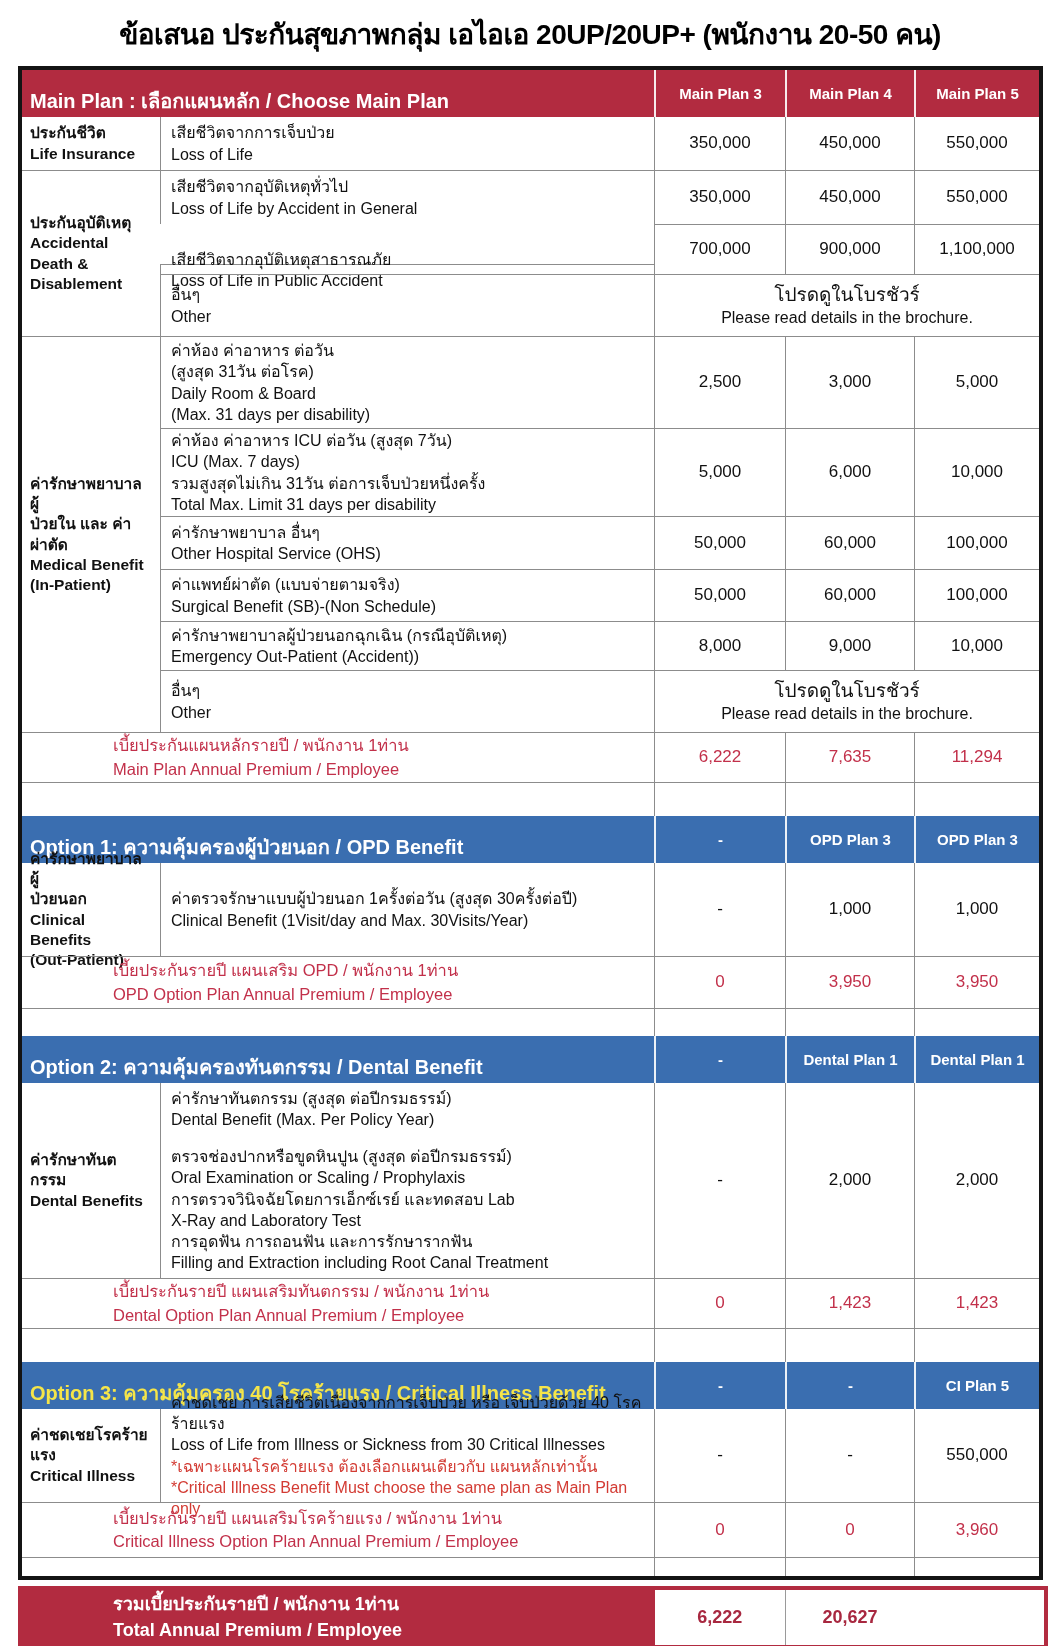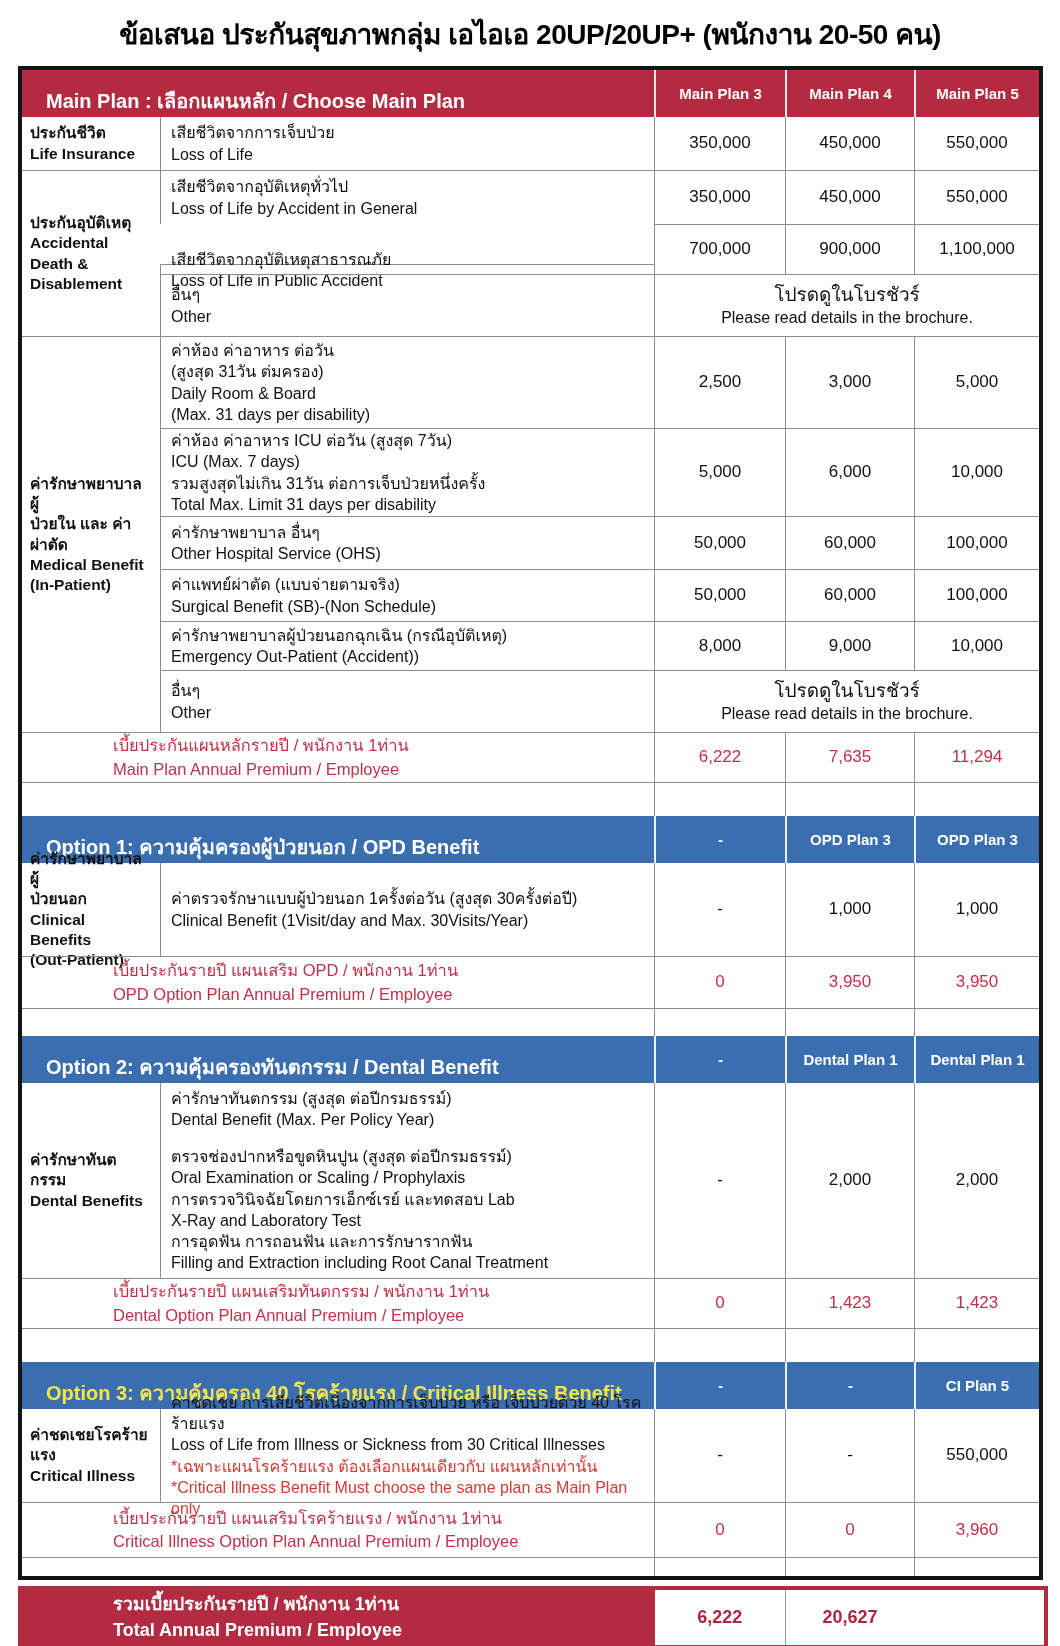--- a/index.html
+++ b/index.html
@@ -20,21 +20,21 @@
   .grid {
     display: grid;
     grid-template-columns: 138px 494px 131px 129px 125px;
   }
   
   .sec-header { min-height: 39px; align-items: stretch; }
   .sec-header.red  { background: #b22b40; }
   .sec-header.blue { background: #3a6eb0; }
   .sec-header .hlabel {
     grid-column: 1 / 3; display: flex; align-items: center;
-    padding-left: 24px; color: #fff; font-weight: bold; font-size: 20px; margin-top: 15px;
+    padding-left: 8px; color: #fff; font-weight: bold; font-size: 20px; margin-top: 15px;
   }
   .sec-header .hlabel.yellow { color: #f5e549; }
   .sec-header .hplan {
     display: flex; align-items: center; justify-content: center;
     color: #fff; font-weight: bold; font-size: 15px;
     border-left: 2px solid rgba(255,255,255,0.9);
   }
   
   .c {
     border-top: 1px solid #8c8c8c; border-left: 1px solid #8c8c8c;
@@ -145,21 +145,21 @@
       <div>อื่นๆ</div>
         <div>Other</div>
     </div>
     <div class="c brochure" style="grid-row:4;grid-column:3 / 6;">
       <div class="th">โปรดดูในโบรชัวร์</div>
         <div class="en">Please read details in the brochure.</div>
     </div>
 
     <div class="c" style="grid-row:5;grid-column:2;">
       <div>ค่าห้อง ค่าอาหาร ต่อวัน</div>
-        <div>(สูงสุด 31วัน ต่มครอง)</div>
+        <div>(สูงสุด 31วัน ต่อโรค)</div>
       <div>Daily Room &amp; Board</div>
         <div>(Max. 31 days per disability)</div>
     </div>
     <div class="c val" style="grid-row:5;grid-column:3;">2,500</div>
     <div class="c val" style="grid-row:5;grid-column:4;">3,000</div>
     <div class="c val" style="grid-row:5;grid-column:5;">5,000</div>
 
     <div class="c" style="grid-row:6;grid-column:2;">
       <div>ค่าห้อง ค่าอาหาร ICU ต่อวัน (สูงสุด 7วัน)</div>
         <div>ICU (Max. 7 days)</div>

